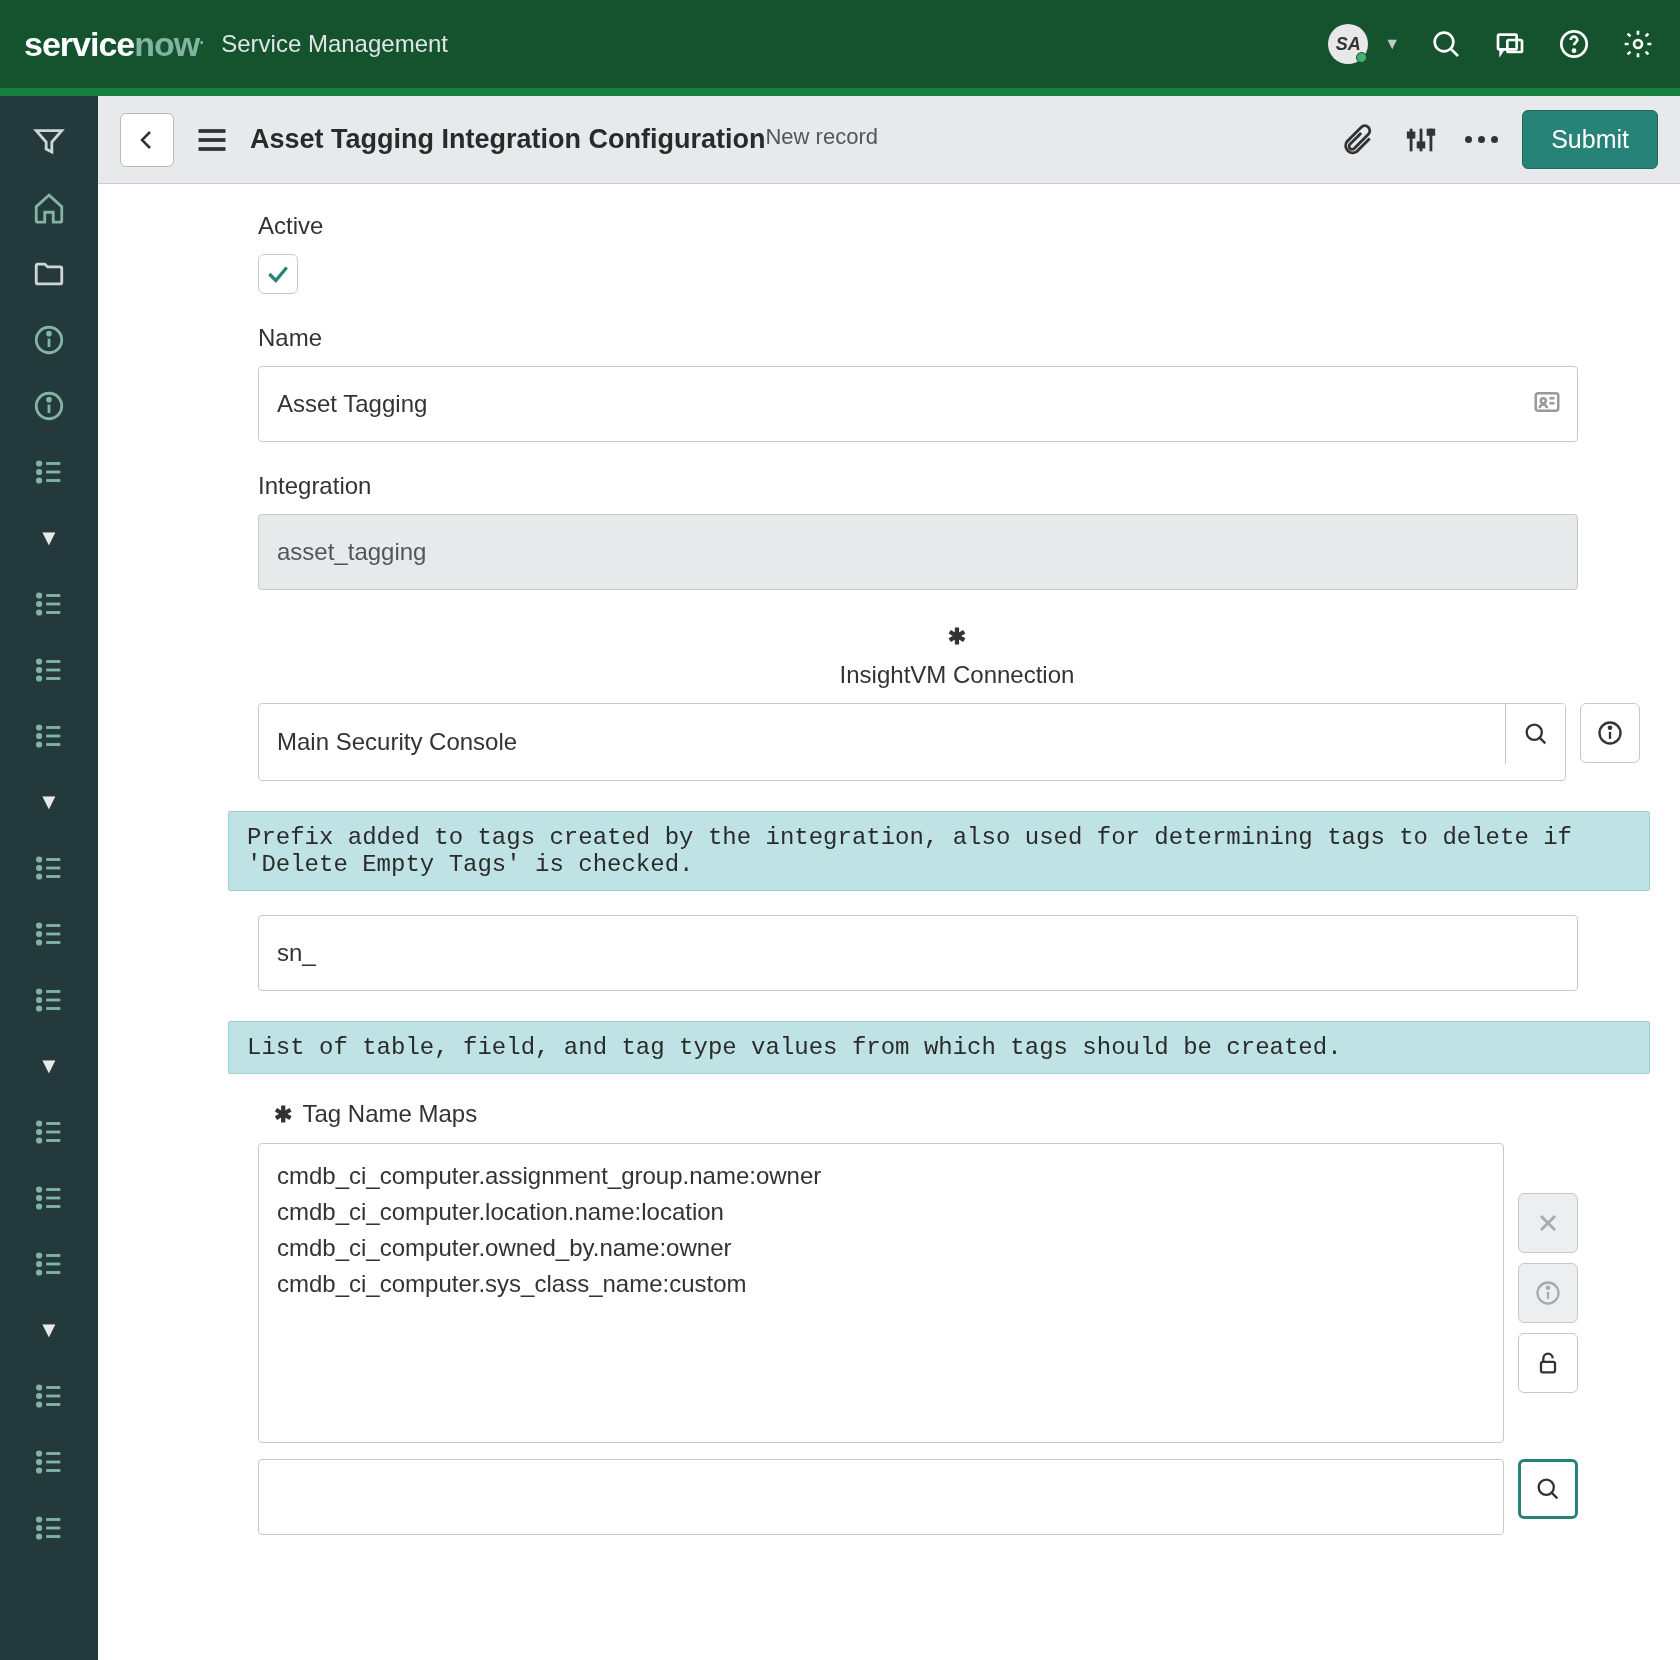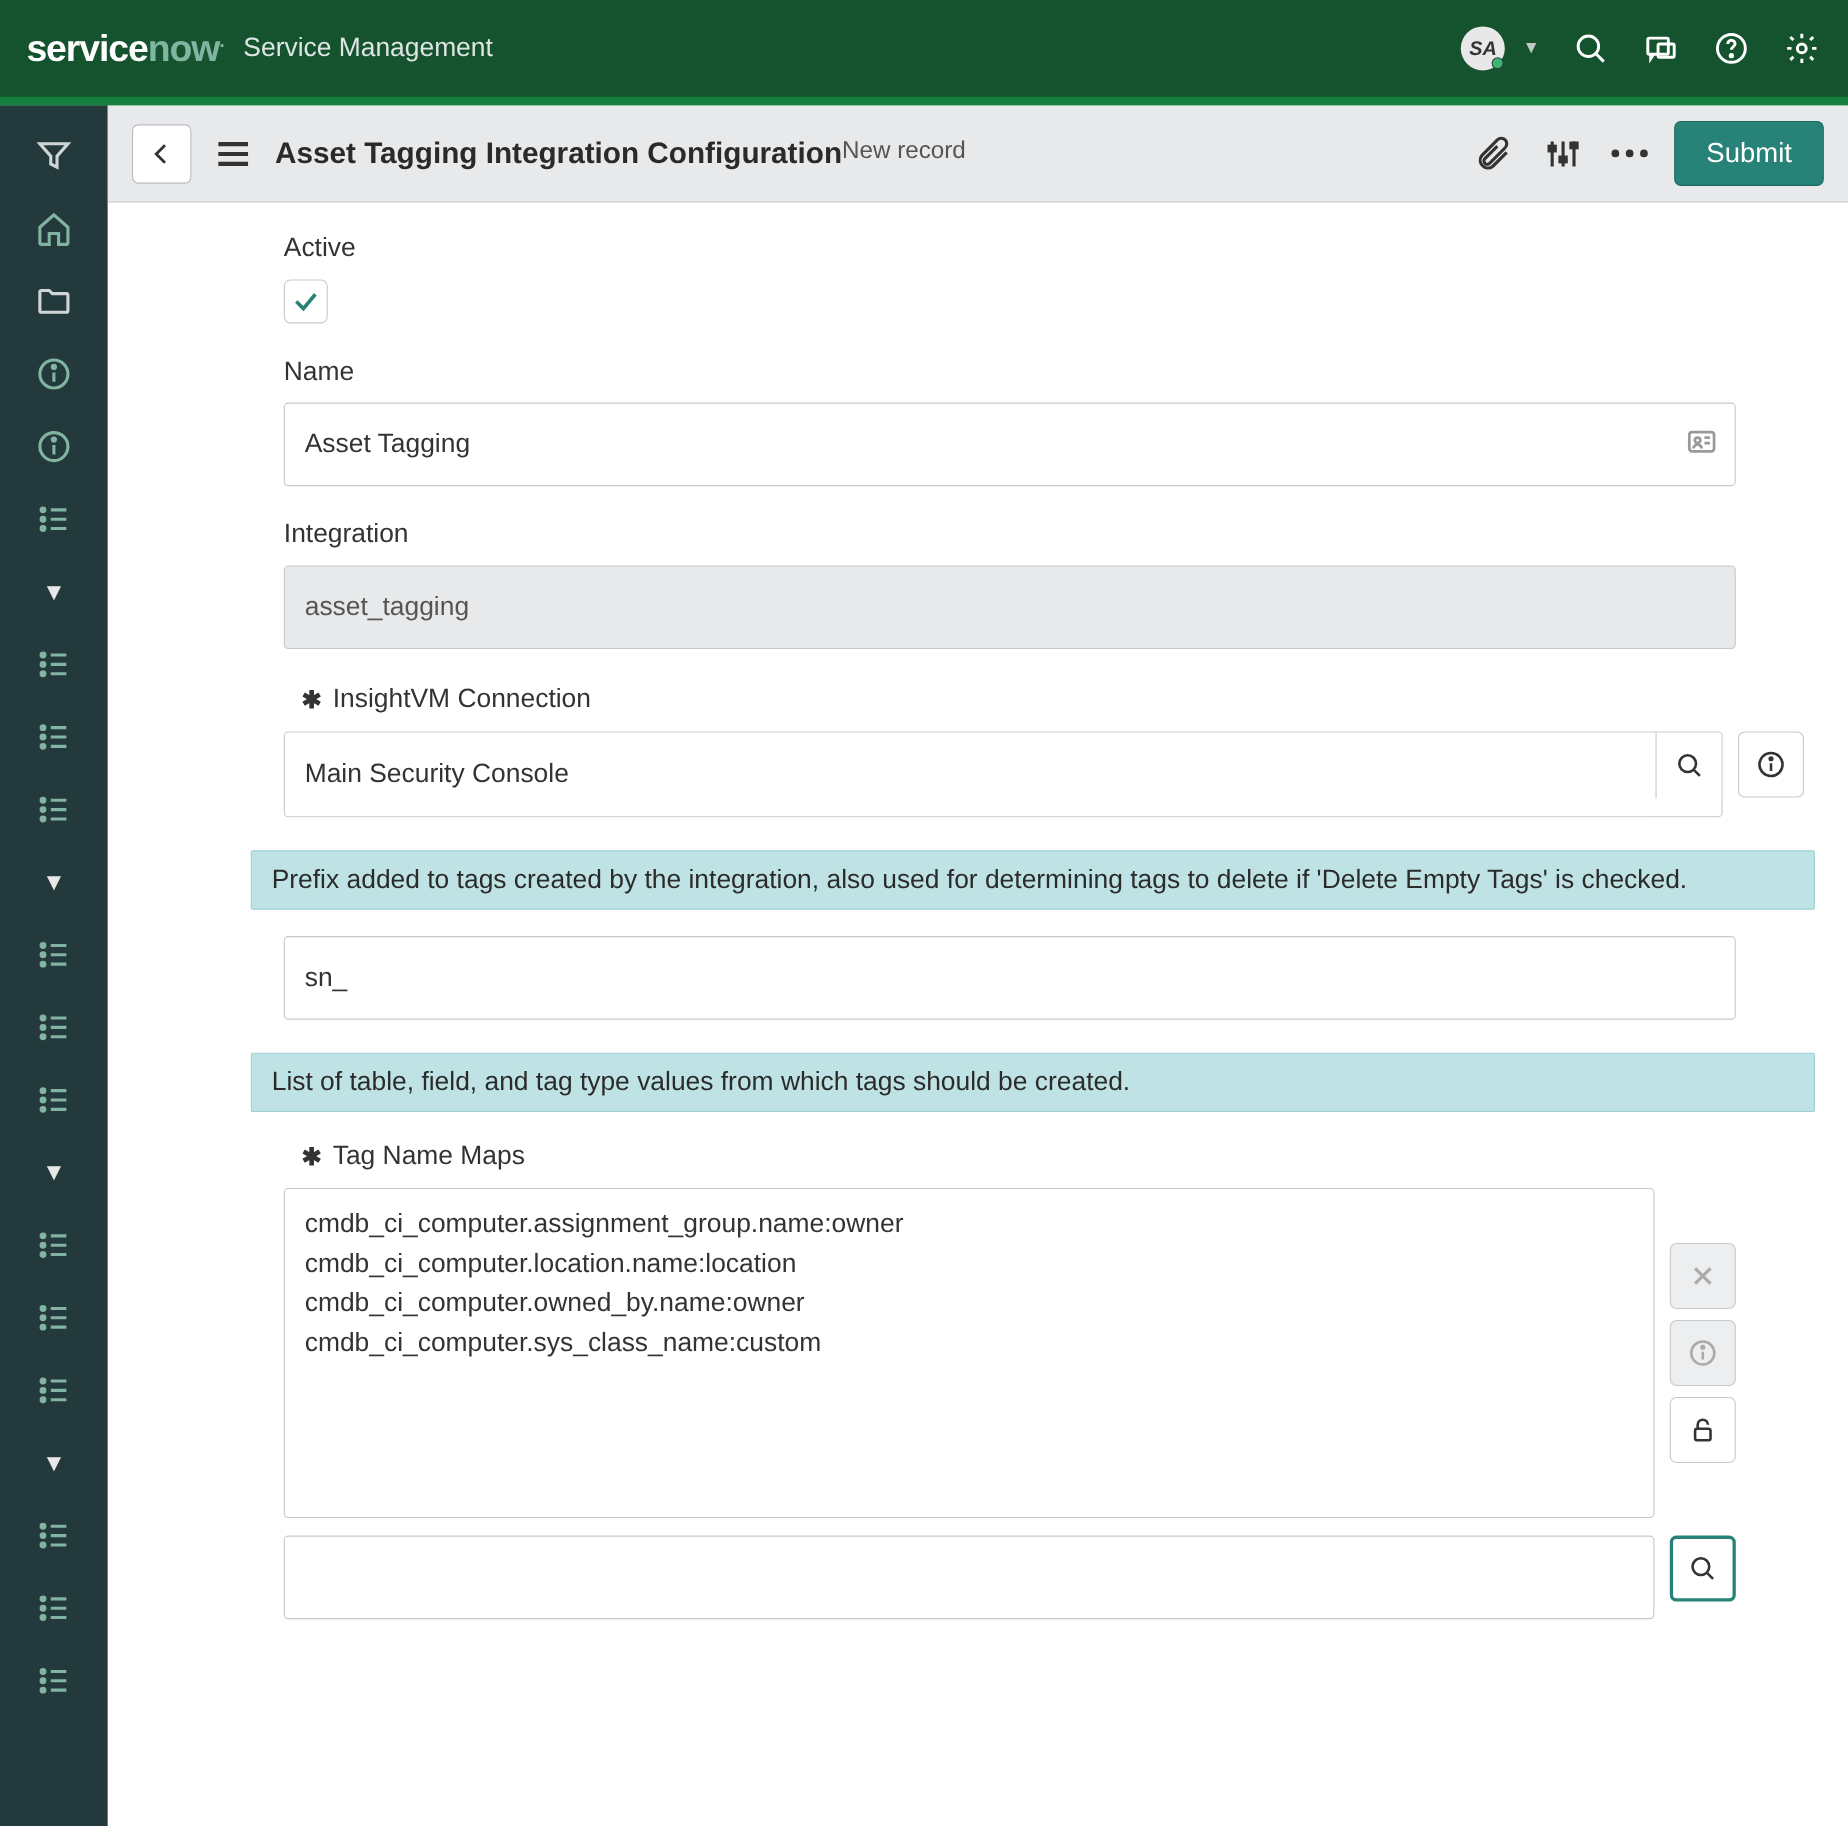--- a/index.html
+++ b/index.html
@@ -32,21 +32,21 @@
   .hamburger svg { width:36px; height:36px; }
   .header-title-block { display:flex; flex-direction:row; }
   .header-title { font-size: 27px; font-weight:600; color:#2a2a2a; }
   .header-sub { font-size: 22px; color:#555; }
   .header-actions { margin-left:auto; display:flex; align-items:center; gap:24px; }
   .header-icon { width:40px; height:40px; display:flex; align-items:center; justify-content:center; cursor:pointer; color:#333; }
   .header-icon svg { width:34px; height:34px; }
   .submit-btn { background:#278277; color:#fff; border:1px solid #1c6a60; border-radius:6px; padding: 14px 28px; font-size:25px; font-weight:500; cursor:pointer; }
   
   .form-body { padding: 28px 40px 40px 160px; position:relative;}
-  .info-strip { background:#bfe3e5; border:1px solid #9fd1d4; padding:12px 18px; font-size:24px; color:#2b2b2b; margin: 18px 0 24px -30px; margin-right:-10px; border-radius:2px;}
+  .info-strip { background:#bfe3e5; border:1px solid #9fd1d4; padding:12px 18px; font-size:24px; color:#2b2b2b; margin: 18px 0 24px -30px; margin-right:-10px; border-radius:2px;font-family:Liberation Mono, monospace;}
   .field-group { margin-bottom: 30px; max-width: 1320px;}
   .field-label { font-size: 24px; color:#333; margin-bottom:14px; display:flex; align-items:center; gap:10px;}
   .req-star { font-size:26px; font-weight:700; }
   .req-star::before { content:"✱"; font-size:22px; }
   .text-input { width:100%; height:76px; border:1px solid #c6c9cc; border-radius:4px; padding:0 18px; font-size:24px; color:#333; background:#fff; }
   .text-input.readonly { background:#e7e9eb; color:#555; }
   .checkbox { width:40px; height:40px; border:1px solid #c6c9cc; border-radius:6px; display:flex; align-items:center; justify-content:center; background:#fff; cursor:pointer;}
   .checkbox svg { width:26px; height:26px; color:#278277; }
   
   .input-row { display:flex; gap:14px; align-items:stretch; }
@@ -349,21 +349,21 @@
           </span>
         </div>
       </div>
 
       <div class="field-group">
         <div class="field-label">Integration</div>
         <input class="text-input readonly" readonly="" value="asset_tagging" style="">
       </div>
 
       <div class="field-group" style="max-width:1390px;">
-        <div class="field-label" style="margin-left:16px;">
+        <div class="field-label" style="margin-left:16px;flex-direction:column;">
           <span class="req-star"></span>
           <span>InsightVM Connection</span>
         </div>
         <div class="input-row">
           <div style="flex:1;display:flex;border:1px solid #c6c9cc;border-radius:4px;overflow:hidden;">
             <input class="text-input" style="border: none; flex: 1 1 0%;" value="Main Security Console">
             <div class="small-btn" style="border:none;border-left:1px solid #c6c9cc;border-radius:0;">
               <svg viewBox="0 0 24 24" fill="none" stroke="currentColor" stroke-width="2">
                   <circle cx="10.5" cy="10.5" r="6.5"></circle>
                   <line x1="20" y1="20" x2="15.5" y2="15.5"></line>

